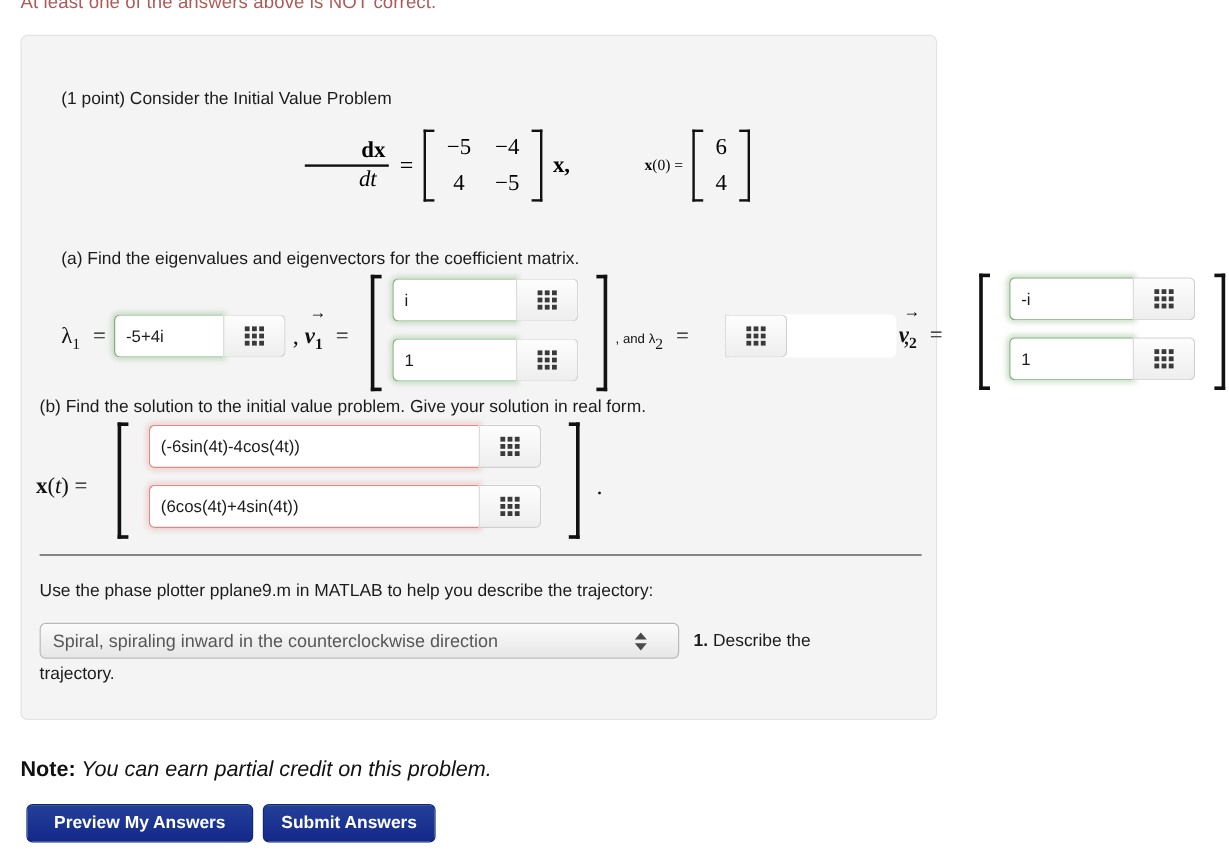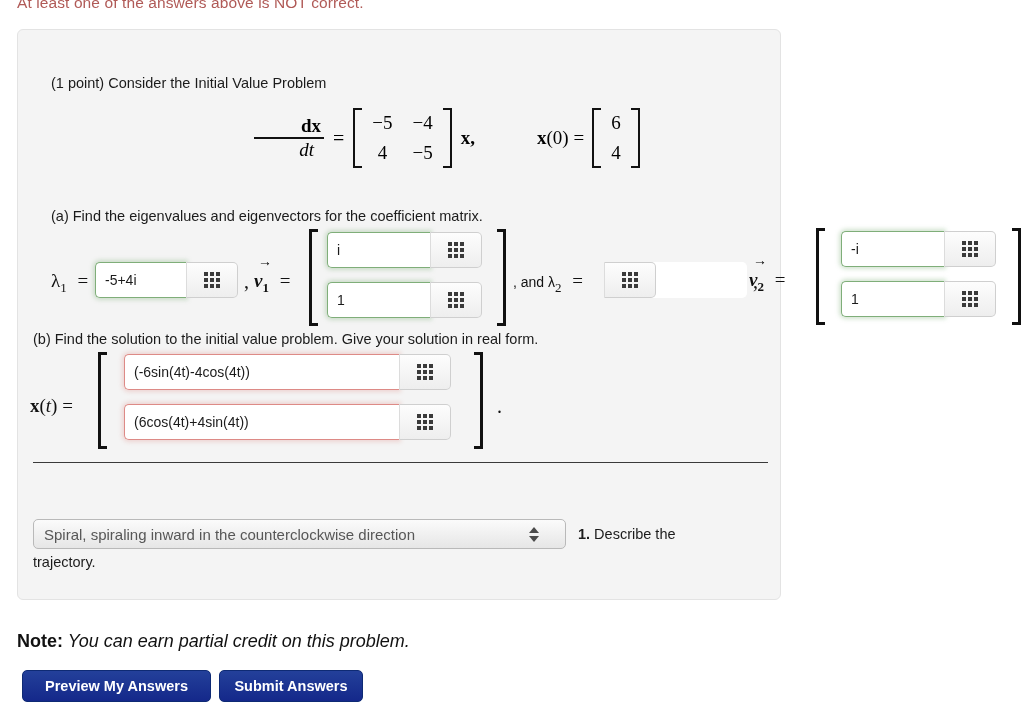--- a/index.html
+++ b/index.html
@@ -116,21 +116,21 @@
   }
   .xvar {
     font-family: "Liberation Serif", serif;
     font-weight: bold;
     font-size: 19px;
     margin-left: 9px;
   }
   .gap { display: inline-block; width: 62px; }
   .x0 {
     font-family: "Liberation Serif", serif;
-    font-size: 19px;
+    font-size: 13px;
   }
   .x0 b { font-weight: bold; }
 
   
   .ansbox {
     position: absolute;
     display: inline-flex;
     align-items: stretch;
     border-radius: 5px;
     box-sizing: border-box;
@@ -425,21 +425,21 @@
             <i></i>
             <i></i>
             <i></i>
             <i></i>
             <i></i>
           </span>
       </span>
     </div>
 
     <div class="lab" style="left:495px; top:240px;">
-      <span style="font-family:'Liberation Sans',sans-serif; font-size:14px;">, and λ</span><span class="sub">2</span>
+      <span style="font-family:'Liberation Sans',sans-serif; font-size:11px;">, and λ</span><span class="sub">2</span>
       <span style="margin-left:6px;">=</span>
     </div>
 
     <div class="ansbox" style="left:586px; top:232px; width:143px; height:36px;">
       <span class="gridbtn">
         <span class="griddots">
             <i></i>
             <i></i>
             <i></i>
             <i></i>
@@ -537,20 +537,21 @@
           <i></i>
           <i></i>
         </span>
     </span>
   </div>
 
   <span class="dotafter">.</span>
 
   <div class="divider"></div>
 
+  <div class="ptext prompt-pp" style="position:absolute;">Use the phase plotter pplane9.m in MATLAB to help you describe the trajectory:</div>
 
   <div class="selwrap">
     <span class="selval">Spiral, spiraling inward in the counterclockwise direction</span>
     <span class="stepper">
       <span class="up"></span>
       <span class="dn"></span>
     </span>
   </div>
 
   <div class="describe-num">

